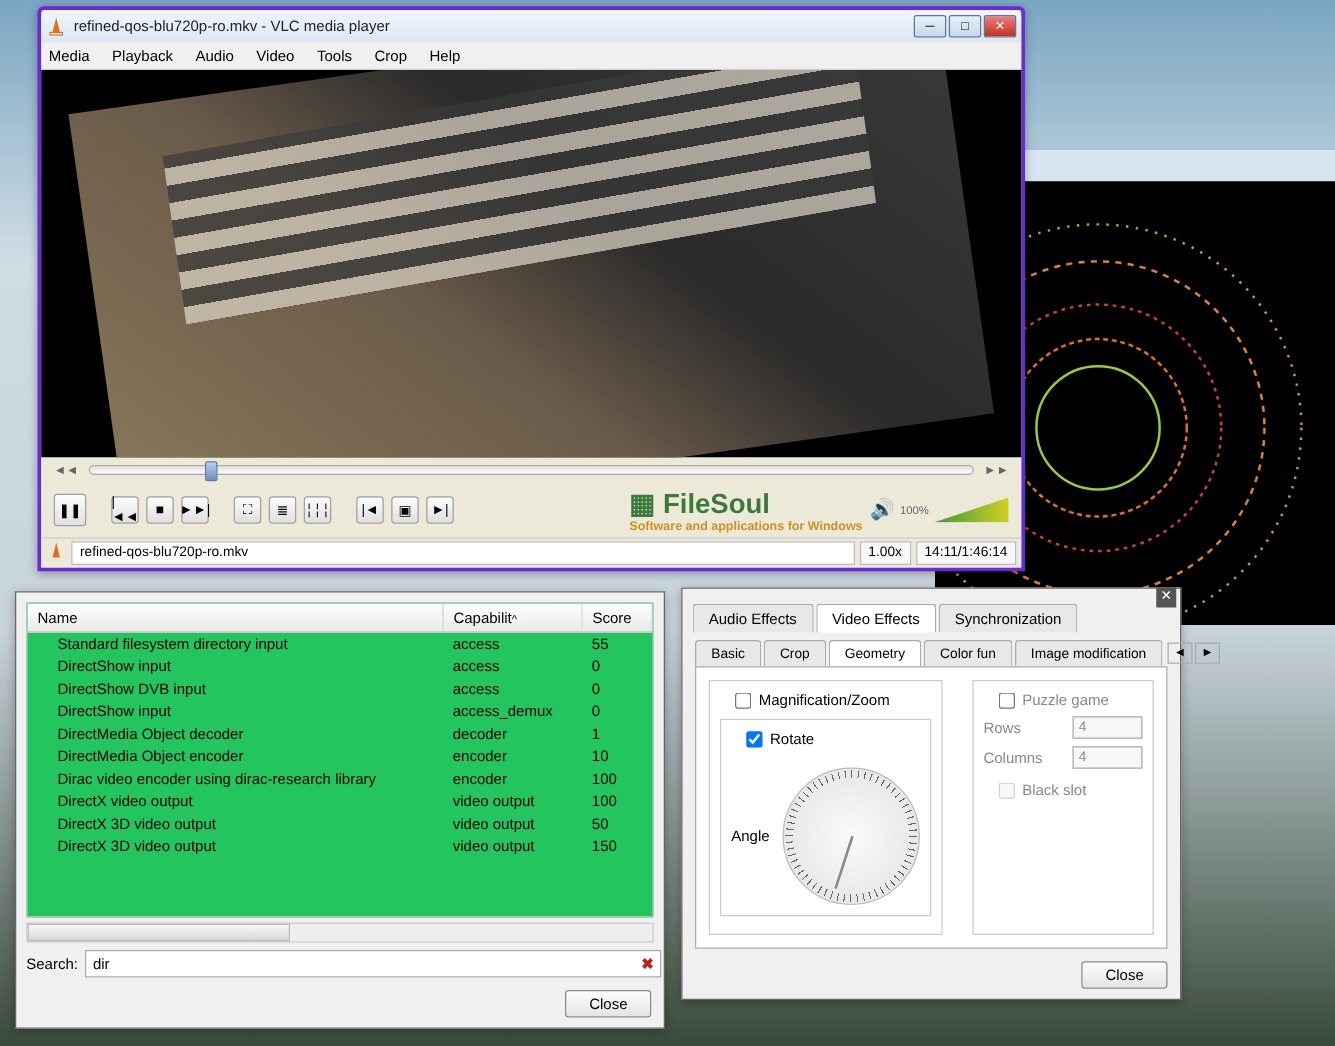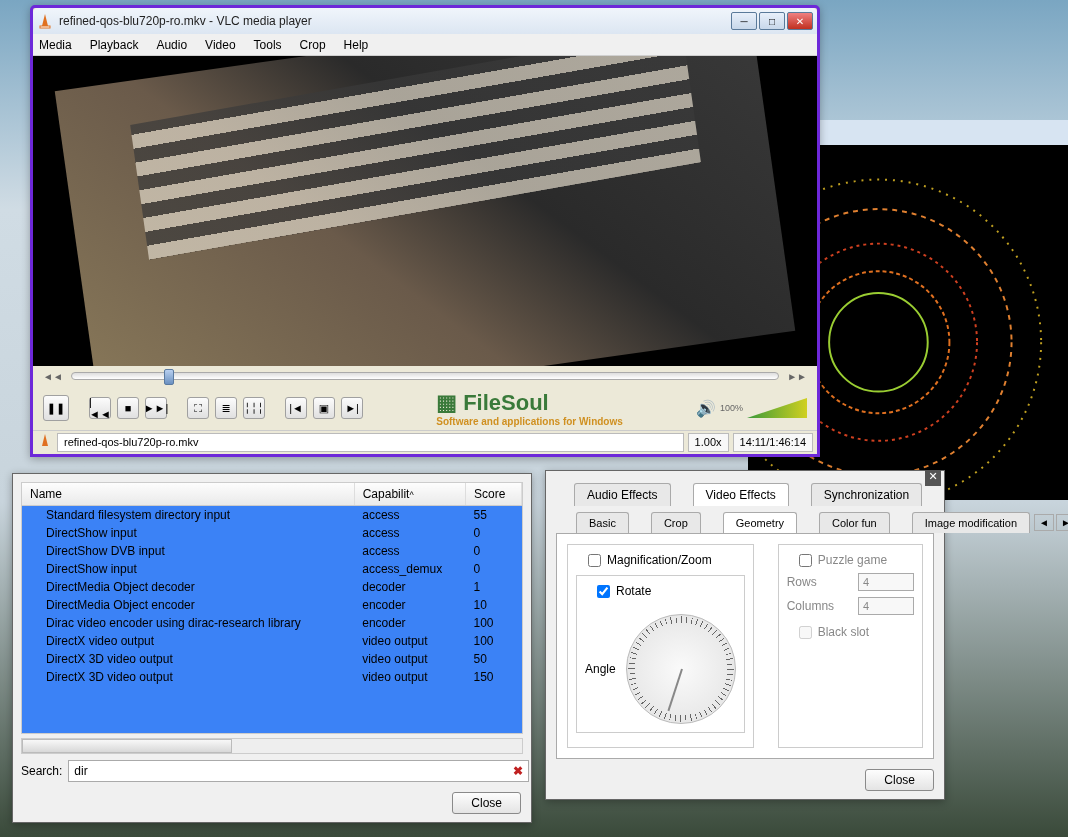--- a/index.html
+++ b/index.html
@@ -29,52 +29,52 @@
 
 .seekrow { height:20px; display:flex; align-items:center; padding:4px 10px; background:#ece9d8; }
 .seek-left,.seek-right { font-size:10px; color:#666; cursor:pointer; }
 .seekbar { flex:1; height:8px; background:linear-gradient(#ddd,#fff); border:1px solid #aaa; border-radius:4px; margin:0 8px; position:relative; }
 .seekbar .thumb { position:absolute; left:13%; top:-4px; width:10px; height:16px; background:linear-gradient(#b8d0f0,#6a90c0); border:1px solid #5a7aa0; border-radius:2px; }
 
 .ctrlrow { height:44px; display:flex; align-items:center; padding:4px 10px; background:#ece9d8; gap:6px; }
 .cbtn { width:26px; height:26px; background:linear-gradient(#fcfcfc,#e0e0e0); border:1px solid #a0a0a0; border-radius:3px; display:flex; align-items:center; justify-content:center; font-size:11px; cursor:pointer; }
 .cbtn.sm { width:22px; height:22px; }
 .cgap { width:8px; }
-.filesoul { flex:1; display:flex; align-items:center; justify-content:center; font-weight:bold; }
+.filesoul { flex:1; display:flex; align-items:center; justify-content:flex-end; font-weight:bold; }
 .filesoul .fs-text { font-size:22px; color:#3a7a3a; }
 .filesoul .fs-sub { font-size:10px; color:#d09020; display:block; }
 .vol { display:flex; align-items:center; gap:4px; }
 .vol-tri { width:60px; height:20px; background:linear-gradient(90deg,#3a9a3a,#d0d020); clip-path:polygon(0 100%,100% 0,100% 100%); position:relative; }
 .vol-label { font-size:9px; color:#666; }
 
 .statusrow { height:24px; display:flex; padding:2px 4px; background:#ece9d8; border-top:1px solid #ccc; gap:4px; }
 .cone-icon2 { width:16px; height:16px; }
 .status-file { flex:1; font-size:11px; padding:2px 6px; border:1px solid #bbb; background:#fff; }
 .status-box { font-size:11px; padding:2px 6px; border:1px solid #bbb; background:#f8f8f8; }
 
 
 .plugins-window { position:absolute; top:473px; left:12px; width:520px; height:350px; background:#f0f0f0; border:1px solid #666; box-shadow:0 2px 8px rgba(0,0,0,.3); display:flex; flex-direction:column; }
-.plugins-window .table-wrap { flex:1; background:#3b82f6; border:1px solid #ccc; margin:8px 8px 4px 8px; overflow:auto; font-size:12px; }
+.plugins-window .table-wrap { flex:1; background:#22c55e; border:1px solid #ccc; margin:8px 8px 4px 8px; overflow:auto; font-size:12px; }
 .plugins-window table { width:100%; border-collapse:collapse; }
 .plugins-window th { text-align:left; background:linear-gradient(#fdfdfd,#eaeaea); border-right:1px solid #ddd; border-bottom:1px solid #ccc; padding:4px 8px; font-weight:normal; }
 .plugins-window td { padding:2px 8px 2px 24px; }
 .plugins-window td.cap, .plugins-window td.score { padding-left:8px; }
 .hscroll { height:16px; margin:0 8px; background:#eee; border:1px solid #ccc; position:relative; }
 .hscroll .hthumb { position:absolute; left:0; width:42%; height:100%; background:linear-gradient(#f8f8f8,#d8d8d8); border:1px solid #bbb; }
 .searchrow { display:flex; align-items:center; padding:6px 8px; gap:6px; font-size:12px; }
 .searchrow input { flex:1; border:1px solid #aaa; padding:3px 5px; font-size:12px; }
 .searchrow .clr { color:#c02020; font-weight:bold; cursor:pointer; margin-left:-22px; position:relative; }
 .dlg-btnrow { display:flex; justify-content:flex-end; padding:4px 10px 8px; }
 .dlg-btn { padding:3px 18px; font-size:12px; background:linear-gradient(#fdfdfd,#e4e4e4); border:1px solid #8a8a8a; border-radius:3px; cursor:pointer; }
 
 
 .effects-window { position:absolute; top:470px; left:545px; width:400px; height:330px; background:#f0f0f0; border:1px solid #666; box-shadow:0 2px 8px rgba(0,0,0,.3); display:flex; flex-direction:column; }
 .effects-window .close-x { position:absolute; right:3px; top:-1px; width:16px; height:16px; font-size:11px; text-align:center; background:#555; color:#fff; cursor:pointer; }
 .tabs { display:flex; margin:12px 8px 0 8px; font-size:12px; }
-.tab { padding:4px 12px; border:1px solid #aaa; border-bottom:none; background:#e8e8e8; margin-right:2px; border-radius:3px 3px 0 0; cursor:pointer; white-space:nowrap;margin-left:20px; }
+.tab { padding:4px 12px; border:1px solid #aaa; border-bottom:none; background:#e8e8e8; margin-right:2px; border-radius:3px 3px 0 0; cursor:pointer; white-space:nowrap; }
 .tab.active { background:#fff; }
 .subtabs { display:flex; margin:6px 10px 0 10px; font-size:11px; align-items:center; }
 .subtabs .nav { border:1px solid #aaa; padding:2px 4px; font-size:10px; margin-left:2px; cursor:pointer; }
 .tabpage { flex:1; background:#fff; border:1px solid #aaa; margin:0 10px 6px 10px; padding:10px; display:flex; gap:24px; font-size:12px; }
 .groupbox { border:1px solid #ccc; padding:8px; position:relative; flex:1; }
 .groupbox.left { flex:1.1; }
 .chk { display:flex; align-items:center; gap:6px;padding-left:12px; }
 .chk input { width:13px; height:13px; }
 .dial-wrap { display:flex; align-items:center; gap:10px; margin-top:16px; justify-content:center; }
 .dial { width:110px; height:110px; border-radius:50%; background:radial-gradient(#fafafa,#e0e0e0); border:1px solid #bbb; position:relative; }

